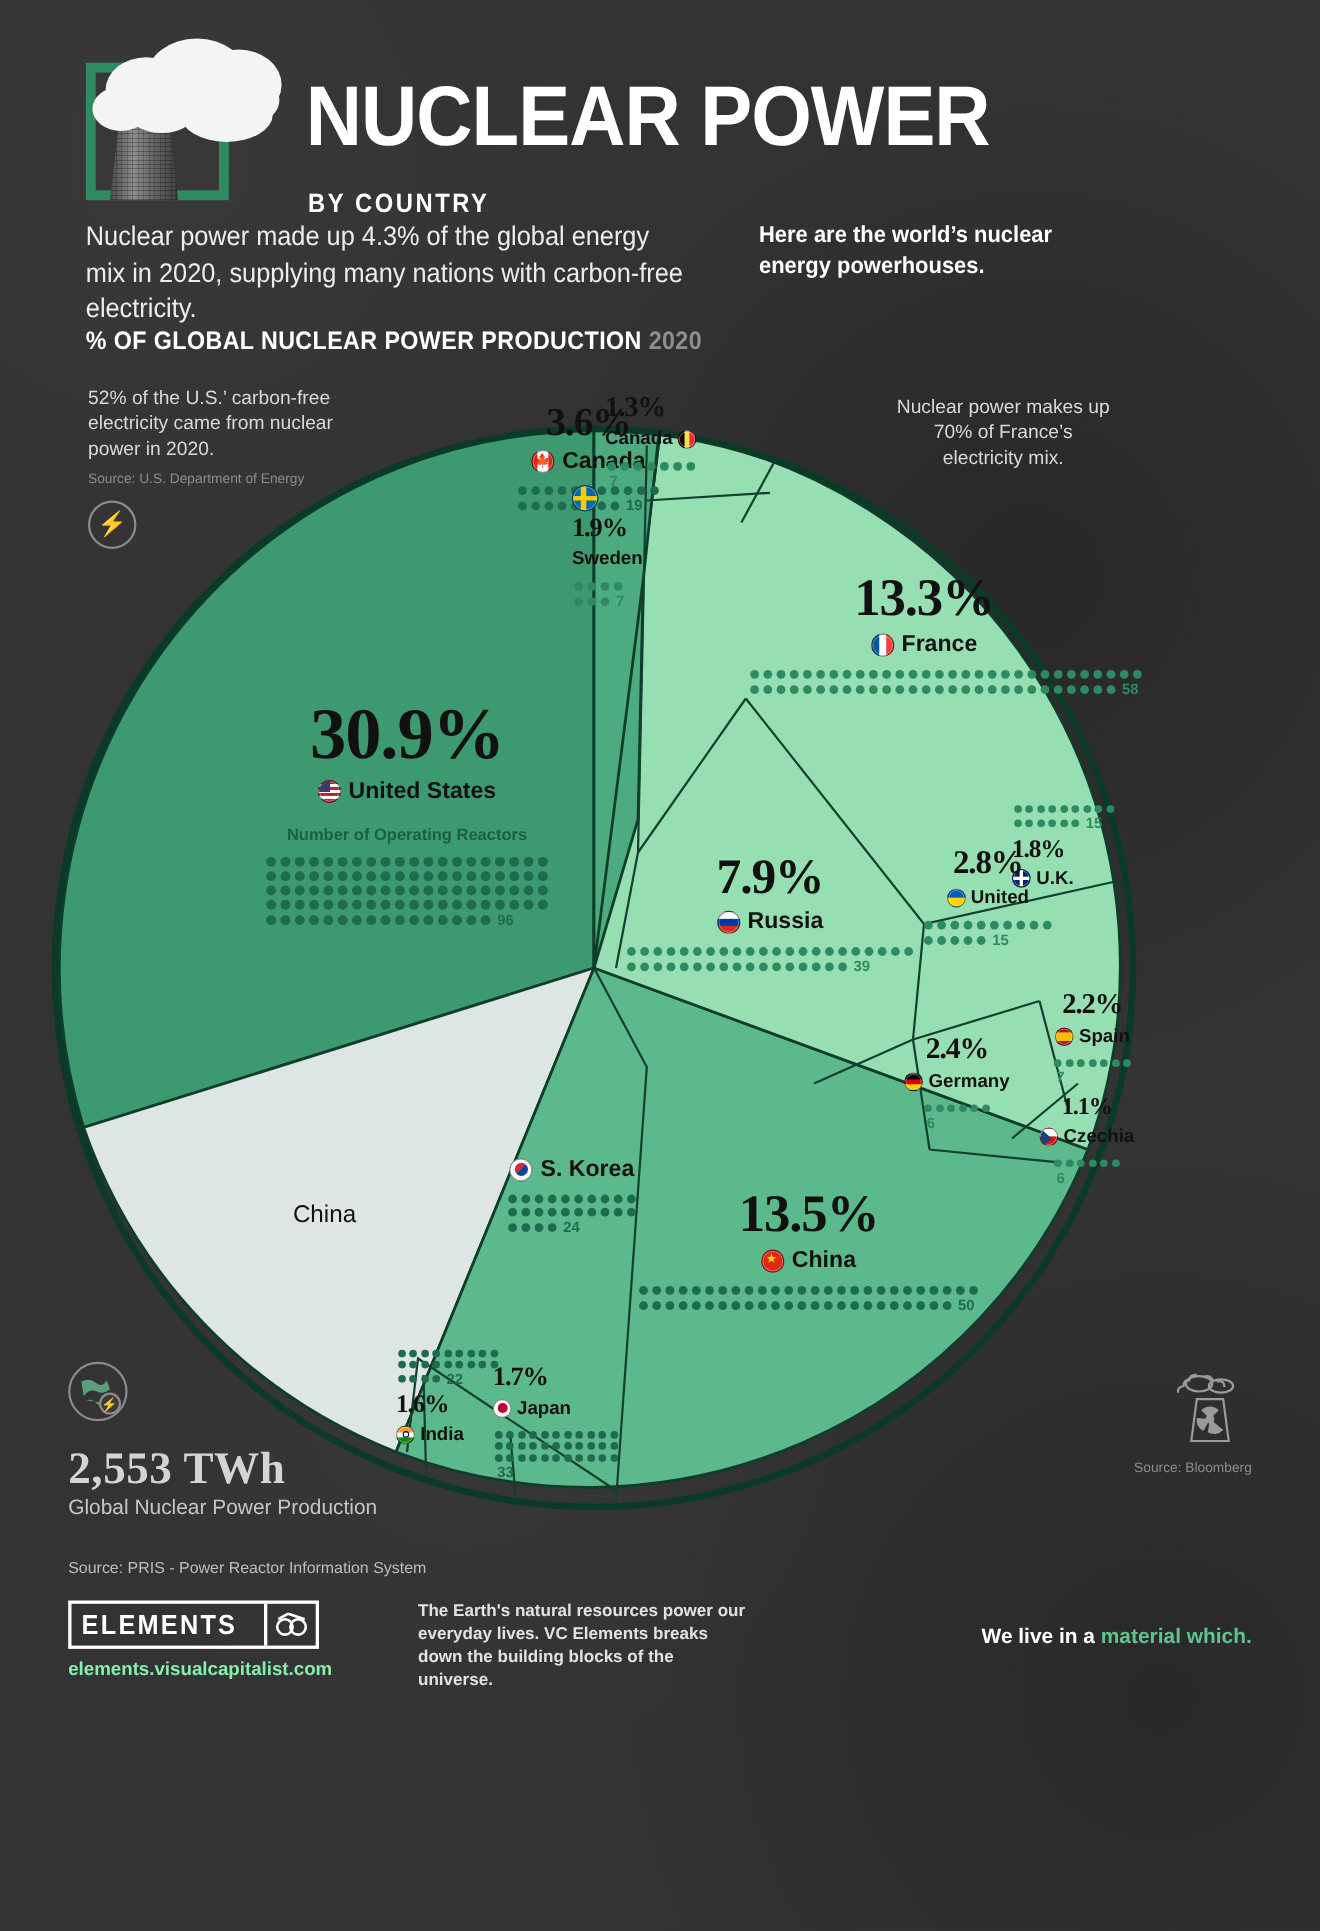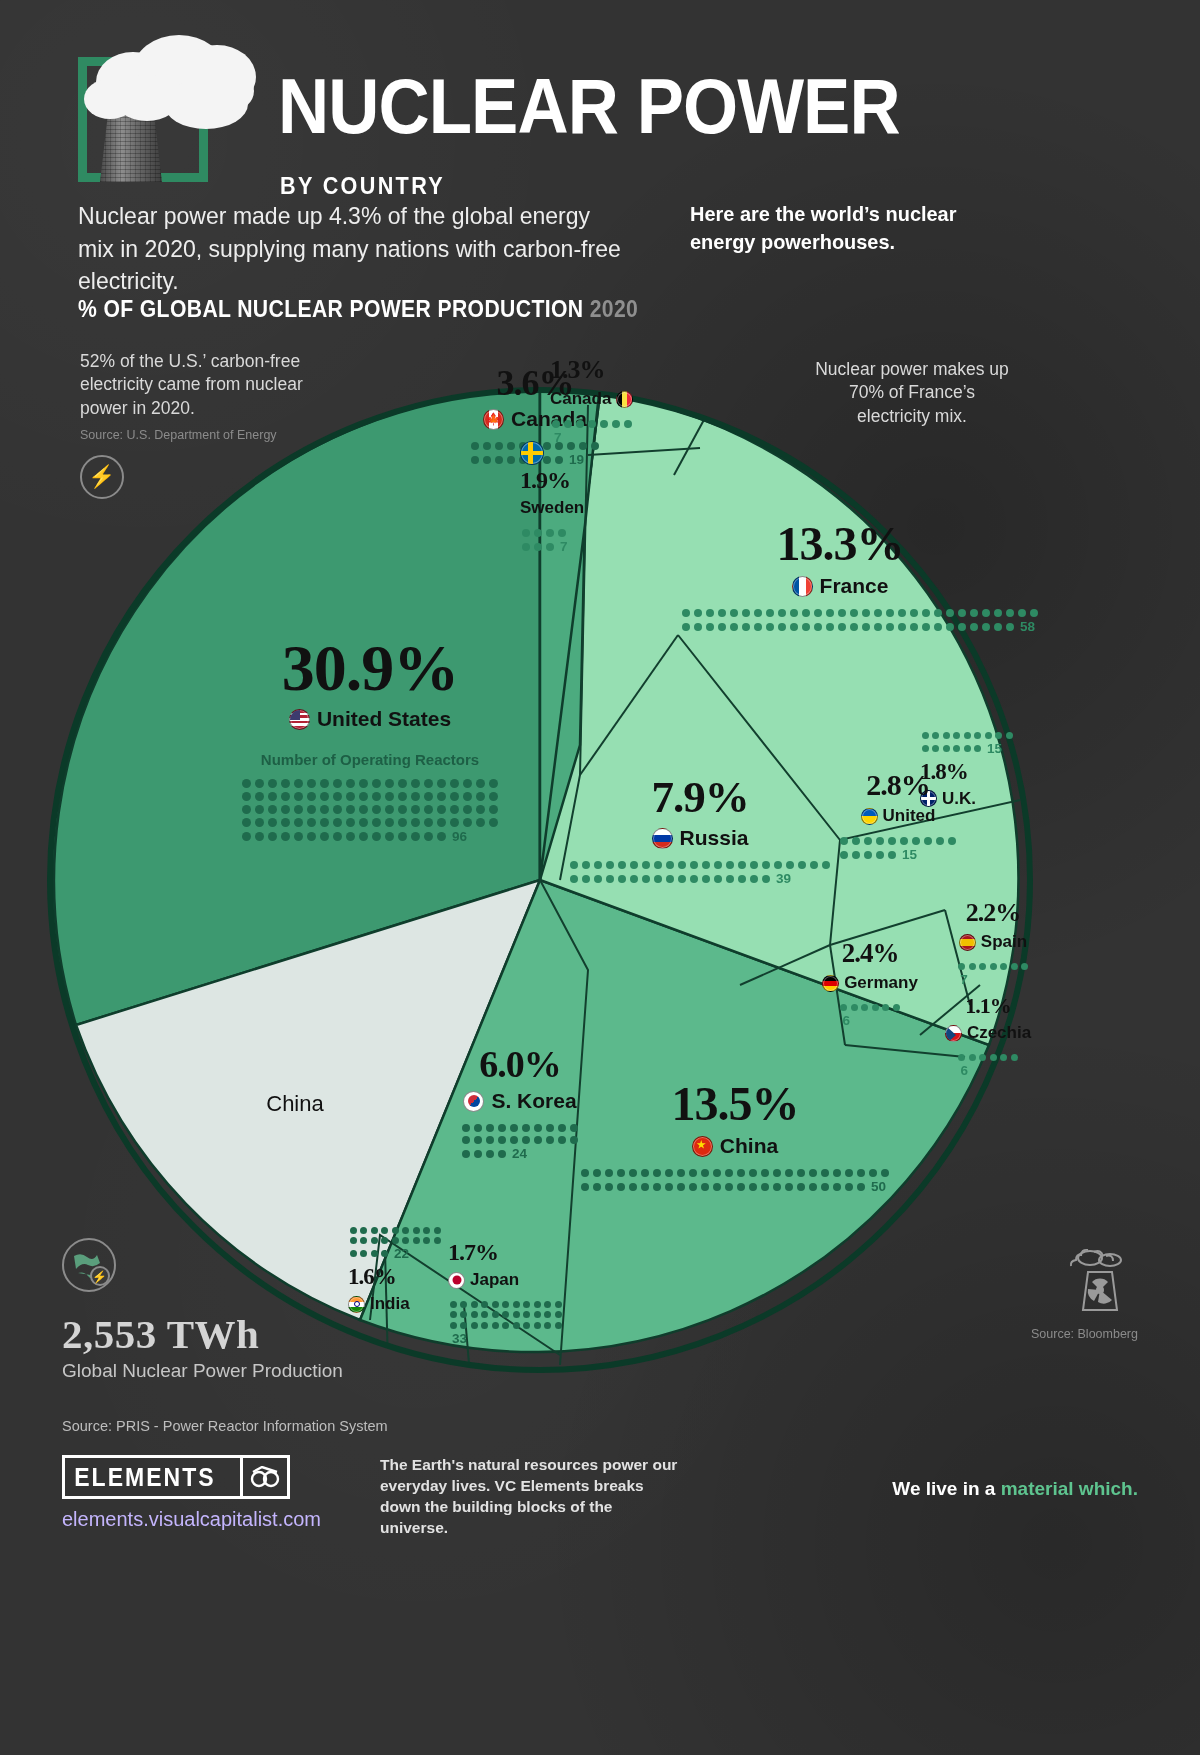--- a/index.html
+++ b/index.html
@@ -98,22 +98,22 @@
      font-size:17.5px; line-height:1.42; color:#d9d9d9; }
   .foot-right .src { font-size:12.5px; color:#8b8b8b; margin-top:6px; }
   .plant-ico { position:absolute; right:62px; top:1238px; width:76px; height:76px; }
 
   .elements-box { position:absolute; left:62px; top:1455px; width:228px; height:44px;
      border:3px solid #ffffff; display:flex; align-items:center; }
   .elements-box .txt { font-size:25px; font-weight:bold; letter-spacing:2.2px;
      padding-left:10px; flex:1; transform:scaleX(.92); transform-origin:left center;}
   .elements-box .divider { width:3px; height:100%; background:#fff; }
   .elements-box .mark { width:44px; display:flex;align-items:center;justify-content:center;}
-  .elements-url { position:absolute; left:62px; top:1508px; font-size:20px;
-     font-weight:normal; color:#c4b5fd; }
+  .elements-url { position:absolute; left:62px; top:1508px; font-size:17px;
+     font-weight:bold; color:#86efac; }
   .foot-mid { position:absolute; left:380px; top:1455px; width:300px;
      font-size:15.5px; line-height:1.35; color:#e2e2e2; font-weight:bold;}
   .tagline { position:absolute; right:62px; top:1478px; font-size:19px; font-weight:bold; }
   .tagline .hl { color:#5ec48f; }
 </style>
 </head>
 <body>
 
 <div class="page">
 
@@ -668,21 +668,20 @@
           <i style="width: 8px; height: 8px; background: rgb(31, 107, 77); margin: 2px;"></i>
           <i style="width: 8px; height: 8px; background: rgb(31, 107, 77); margin: 2px;"></i>
           <i style="width: 8px; height: 8px; background: rgb(31, 107, 77); margin: 2px;"></i>
           <i style="width: 8px; height: 8px; background: rgb(31, 107, 77); margin: 2px;"></i>
           <i style="width: 8px; height: 8px; background: rgb(31, 107, 77); margin: 2px;"></i>
           <span class="num" style="color: rgb(31, 107, 77); margin-left: 4px;">50</span>
         </div>
     </div>
 
     <div class="lbl" style="left:355px;top:700px;width:250px;">
-      <div class="pct" style="font-size:38px;">6.0%</div>
       <div class="nm">
         <span class="flag" style="background:#fff;">
             <em style="position:absolute;left:50%;top:50%;transform:translate(-50%,-50%);width:12px;height:12px;border-radius:50%;background:linear-gradient(135deg,#cd2e3a 50%,#0047a0 50%);display:block;"></em>
           </span>
         <span>S. Korea</span>
       </div>
       <div class="dots" style="justify-content: flex-start; width: 120px; max-width: none; margin-left: auto; margin-right: auto;">
           <i style="width: 8px; height: 8px; background: rgb(31, 107, 77); margin: 2px;"></i>
           <i style="width: 8px; height: 8px; background: rgb(31, 107, 77); margin: 2px;"></i>
           <i style="width: 8px; height: 8px; background: rgb(31, 107, 77); margin: 2px;"></i>
@@ -704,21 +703,21 @@
           <i style="width: 8px; height: 8px; background: rgb(31, 107, 77); margin: 2px;"></i>
           <i style="width: 8px; height: 8px; background: rgb(31, 107, 77); margin: 2px;"></i>
           <i style="width: 8px; height: 8px; background: rgb(31, 107, 77); margin: 2px;"></i>
           <i style="width: 8px; height: 8px; background: rgb(31, 107, 77); margin: 2px;"></i>
           <i style="width: 8px; height: 8px; background: rgb(31, 107, 77); margin: 2px;"></i>
           <i style="width: 8px; height: 8px; background: rgb(31, 107, 77); margin: 2px;"></i>
           <span class="num" style="color: rgb(31, 107, 77); margin-left: 4px;">24</span>
         </div>
     </div>
 
-    <div class="lbl small" style="left:308px;top:880px;width:150px;text-align:left;">
+    <div class="lbl small" style="left:320px;top:880px;width:150px;text-align:left;">
       <div class="dots" style="justify-content: flex-start; margin-top: 0px; width: 94.5px; max-width: none;">
           <i style="width: 7px; height: 7px; background: rgb(31, 107, 77); margin: 1.75px;"></i>
           <i style="width: 7px; height: 7px; background: rgb(31, 107, 77); margin: 1.75px;"></i>
           <i style="width: 7px; height: 7px; background: rgb(31, 107, 77); margin: 1.75px;"></i>
           <i style="width: 7px; height: 7px; background: rgb(31, 107, 77); margin: 1.75px;"></i>
           <i style="width: 7px; height: 7px; background: rgb(31, 107, 77); margin: 1.75px;"></i>
           <i style="width: 7px; height: 7px; background: rgb(31, 107, 77); margin: 1.75px;"></i>
           <i style="width: 7px; height: 7px; background: rgb(31, 107, 77); margin: 1.75px;"></i>
           <i style="width: 7px; height: 7px; background: rgb(31, 107, 77); margin: 1.75px;"></i>
           <i style="width: 7px; height: 7px; background: rgb(31, 107, 77); margin: 1.75px;"></i>

